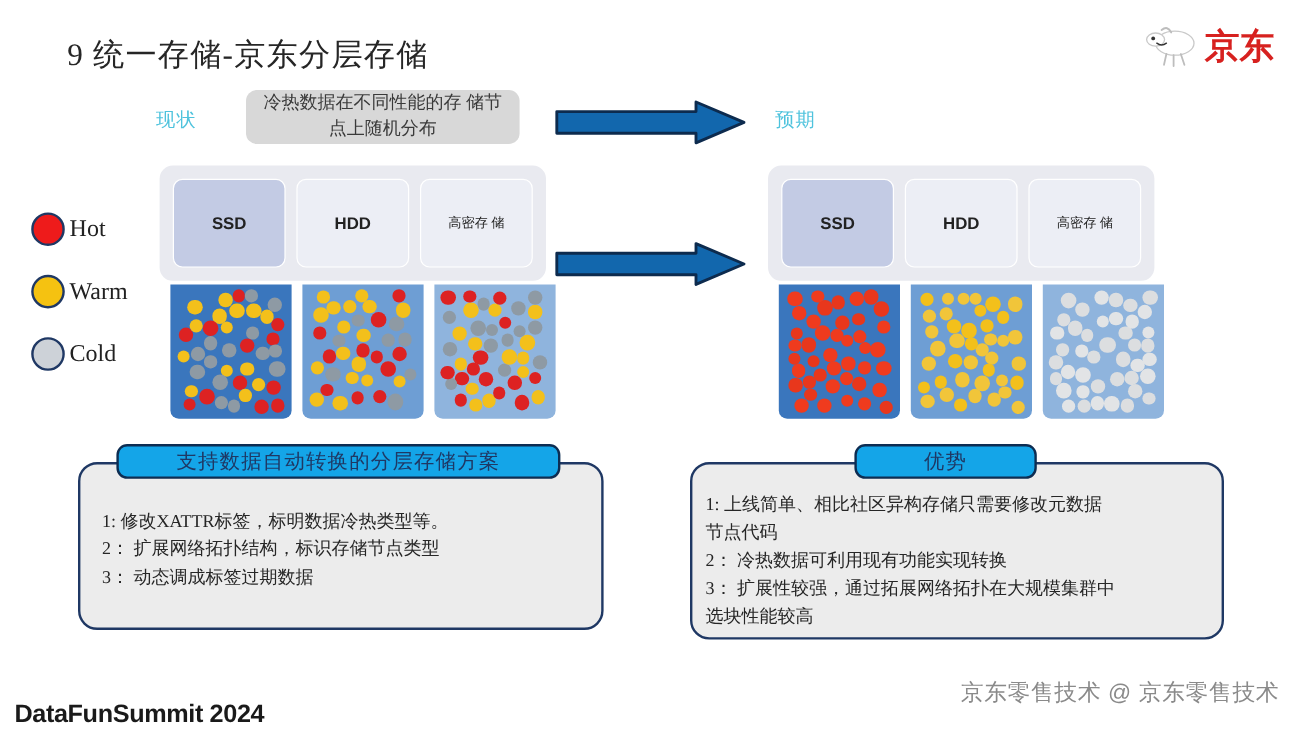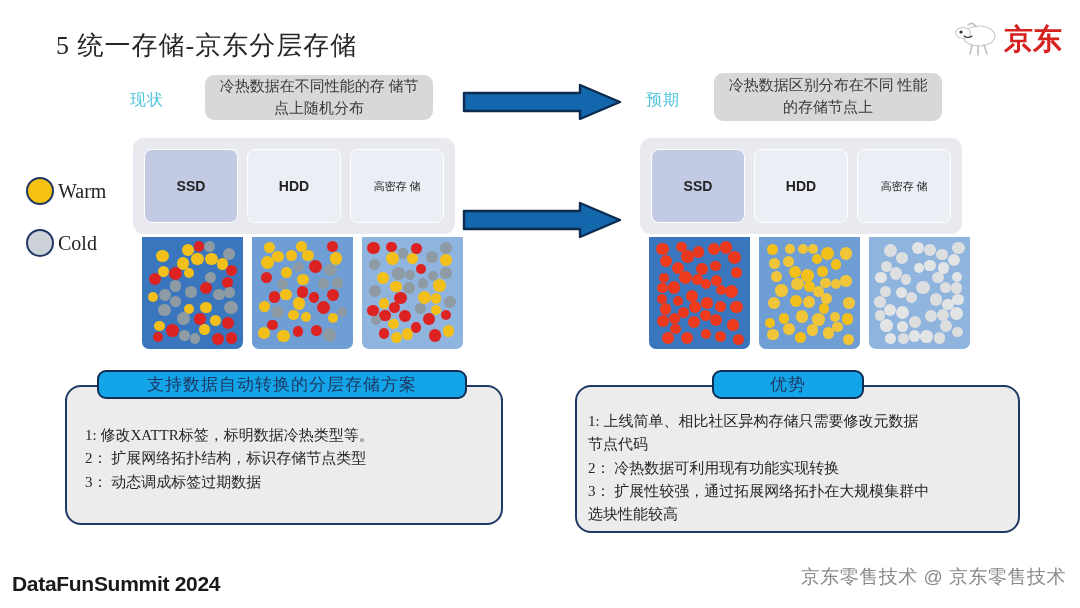--- a/index.html
+++ b/index.html
@@ -74,58 +74,60 @@
     font-family:"Liberation Serif",serif;font-size:17px;color:#1f3864;letter-spacing:1px;
     box-sizing:border-box;z-index:3;
   }
   .card-body{
     position:absolute;font-family:"Liberation Serif",serif;font-size:15px;color:#262626;
     line-height:1.55;white-space:pre-wrap;
   }
 
   
   .footer-left{
-    position:absolute;left:12px;bottom:12px;
+    position:absolute;left:12px;bottom:0;
     font-family:"Liberation Sans",sans-serif;font-size:21px;font-weight:700;color:#1a1a1a;letter-spacing:-0.3px;
   }
   .footer-right{
     position:absolute;right:14px;bottom:18px;
     font-family:"Liberation Sans",sans-serif;font-size:19px;color:#8a8a8a;letter-spacing:0.5px;
   }
 </style>
 </head>
 <body>
 
 <div class="slide">
 
-  <div class="title">5 统一存储-京东分层存储</div>
+  <div class="title">9 统一存储-京东分层存储</div>
 
   <div class="logos">
     <div class="jd-logo">
       <svg class="jd-dog" viewBox="0 0 46 34">
         <ellipse cx="25" cy="14" rx="16" ry="10" fill="#ffffff" stroke="#c9c9c9" stroke-width="1.1"></ellipse>
         <ellipse cx="9" cy="11" rx="7.5" ry="5.5" fill="#ffffff" stroke="#c9c9c9" stroke-width="1.1"></ellipse>
         <circle cx="7" cy="10" r="1.6" fill="#333"></circle>
         <path d="M10 14 q4 3 8 0" stroke="#333" stroke-width="1.2" fill="none" stroke-linecap="round"></path>
         <path d="M14 3 q5 -4 8 2" stroke="#bdbdbd" stroke-width="1.6" fill="none" stroke-linecap="round"></path>
         <path d="M18 23 l-2 9 M24 24 l0 9 M30 23 l3 9" stroke="#bdbdbd" stroke-width="1.5" stroke-linecap="round"></path>
       </svg>
       <span class="jd-text">京东</span>
     </div>
   </div>
 
   <div class="stage-label" style="left:130px;top:90px;">现状</div>
   <div class="gray-box" style="left:205px;top:75px;width:228px;height:45px;">冷热数据在不同性能的存
 储节点上随机分布</div>
 
   <div class="stage-label" style="left:646px;top:90px;">预期</div>
-  <div class="gray-box" style="left:714px;top:73px;width:228px;height:48px;">冷热数据区别分布在不同
-性能的存储节点上</div>
 
   <div class="legend">
+    <div class="legend-row">
+      <span class="legend-dot" id="lg0" style="background: rgb(238, 27, 27); border-color: rgb(31, 56, 100);"></span>
+      <span class="legend-label">Hot</span>
+    </div>
     <div class="legend-row">
       <span class="legend-dot" id="lg1" style="background: rgb(245, 194, 17); border-color: rgb(31, 56, 100);"></span>
       <span class="legend-label">Warm</span>
     </div>
     <div class="legend-row">
       <span class="legend-dot" id="lg2" style="background: rgb(205, 210, 216); border-color: rgb(31, 56, 100);"></span>
       <span class="legend-label">Cold</span>
     </div>
   </div>
 

